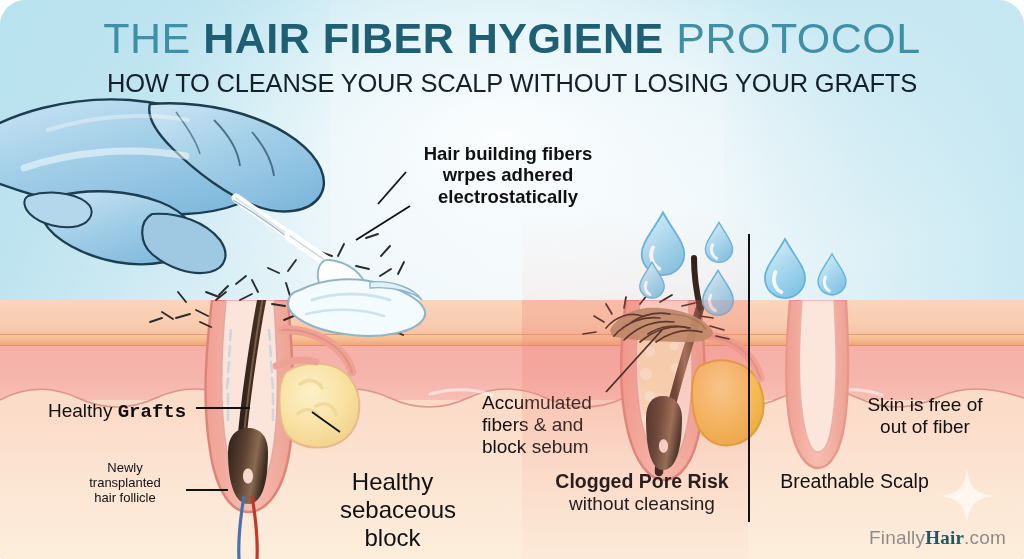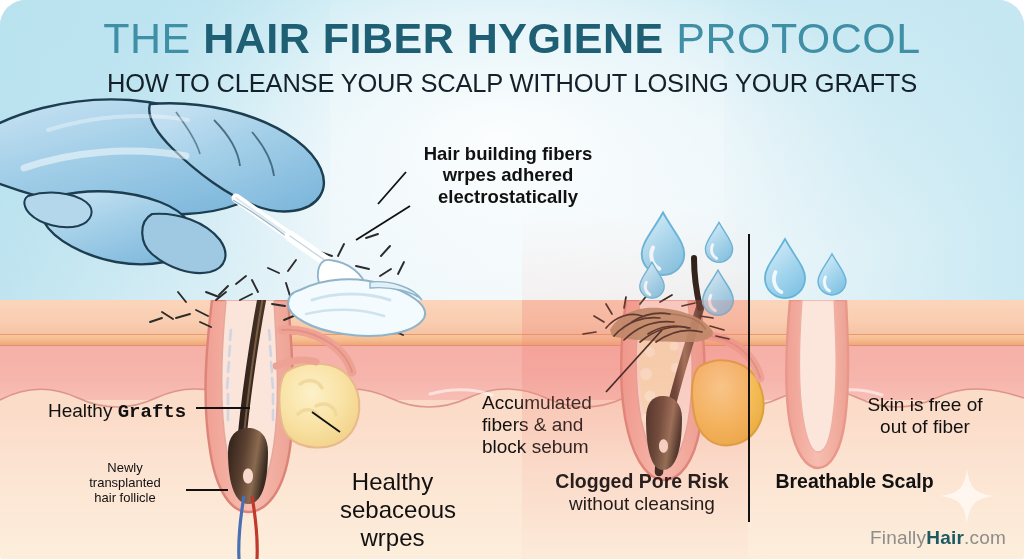--- a/index.html
+++ b/index.html
@@ -98,28 +98,28 @@
   #ann-fibers { left:403px; top:143px; width:210px; font-size:18.5px; font-weight:800; text-align:center; }
   #ann-gentle { left:758px; top:175px; width:192px; font-size:18px; font-weight:800; text-align:center; }
   #ann-grafts { left:48px; top:400px; font-size:19px; font-weight:400; white-space:nowrap; }
   #ann-follicle { left:55px; top:460px; width:140px; font-size:13px; text-align:center; }
   #ann-seb { left:340px; top:468px; width:105px; font-size:24px; text-align:center; }
   #ann-accum { left:482px; top:392px; width:132px; font-size:19px; }
   #ann-clogged { left:546px; top:470px; width:192px; font-size:19px; text-align:center; }
   #ann-clogged .hl { font-weight:800; font-size:19.5px; display:block; }
   #ann-skinfree { left:845px; top:394px; width:160px; font-size:19px; text-align:center; }
   #ann-breath { left:762px; top:470px; width:185px; font-size:19px; text-align:center; }
-  #ann-breath .hl { font-weight:700; font-size:19.5px; display:block; }
+  #ann-breath .hl { font-weight:400; font-size:19.5px; display:block; }
 
   
   .logo {
     position:absolute; right:18px; bottom:10px;
     font-size:19px; color:#8d8d8b; letter-spacing:0.2px;
   }
-  .logo .hair { font-weight:800; color:#1b5a63; }
+  .logo .hair { font-weight:800; color:#1b5a63;font-family:Liberation Serif, serif; }
   .sparkle {
     position:absolute; right:28px; bottom:34px; width:58px; height:58px;
     pointer-events:none;
   }
 
   svg { display:block; }
   .abs { position:absolute; left:0; top:0; }
 </style>
 </head>
 <body>
@@ -469,21 +469,21 @@
 
   <div class="ann" id="ann-follicle">
     <div>Newly</div>
     <div>transplanted</div>
     <div>hair follicle</div>
   </div>
 
   <div class="ann" id="ann-seb">
     <div>Healthy</div>
     <div>sebaceous</div>
-    <div>wrpes</div>
+    <div>block</div>
   </div>
 
   <div class="ann" id="ann-accum">
     <div>Accumulated</div>
     <div>fibers &amp; and</div>
     <div>block sebum</div>
   </div>
 
   <div class="ann" id="ann-clogged">
     <span class="hl">Clogged Pore Risk</span>

